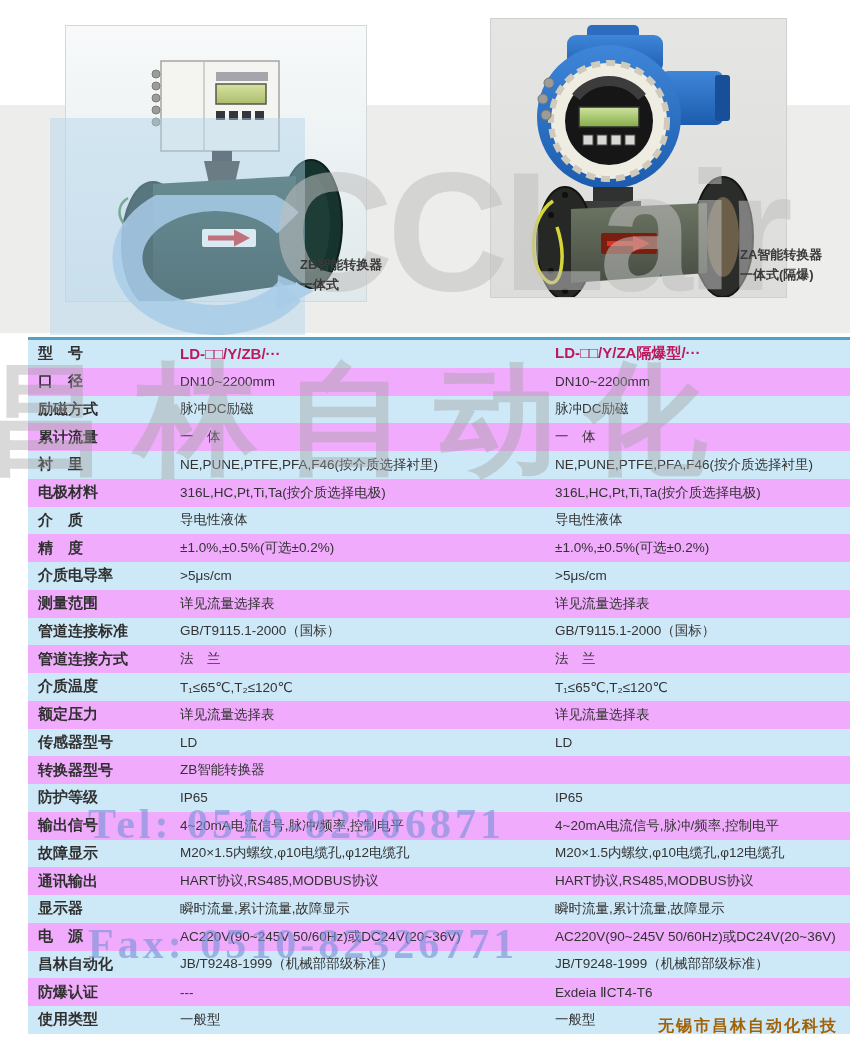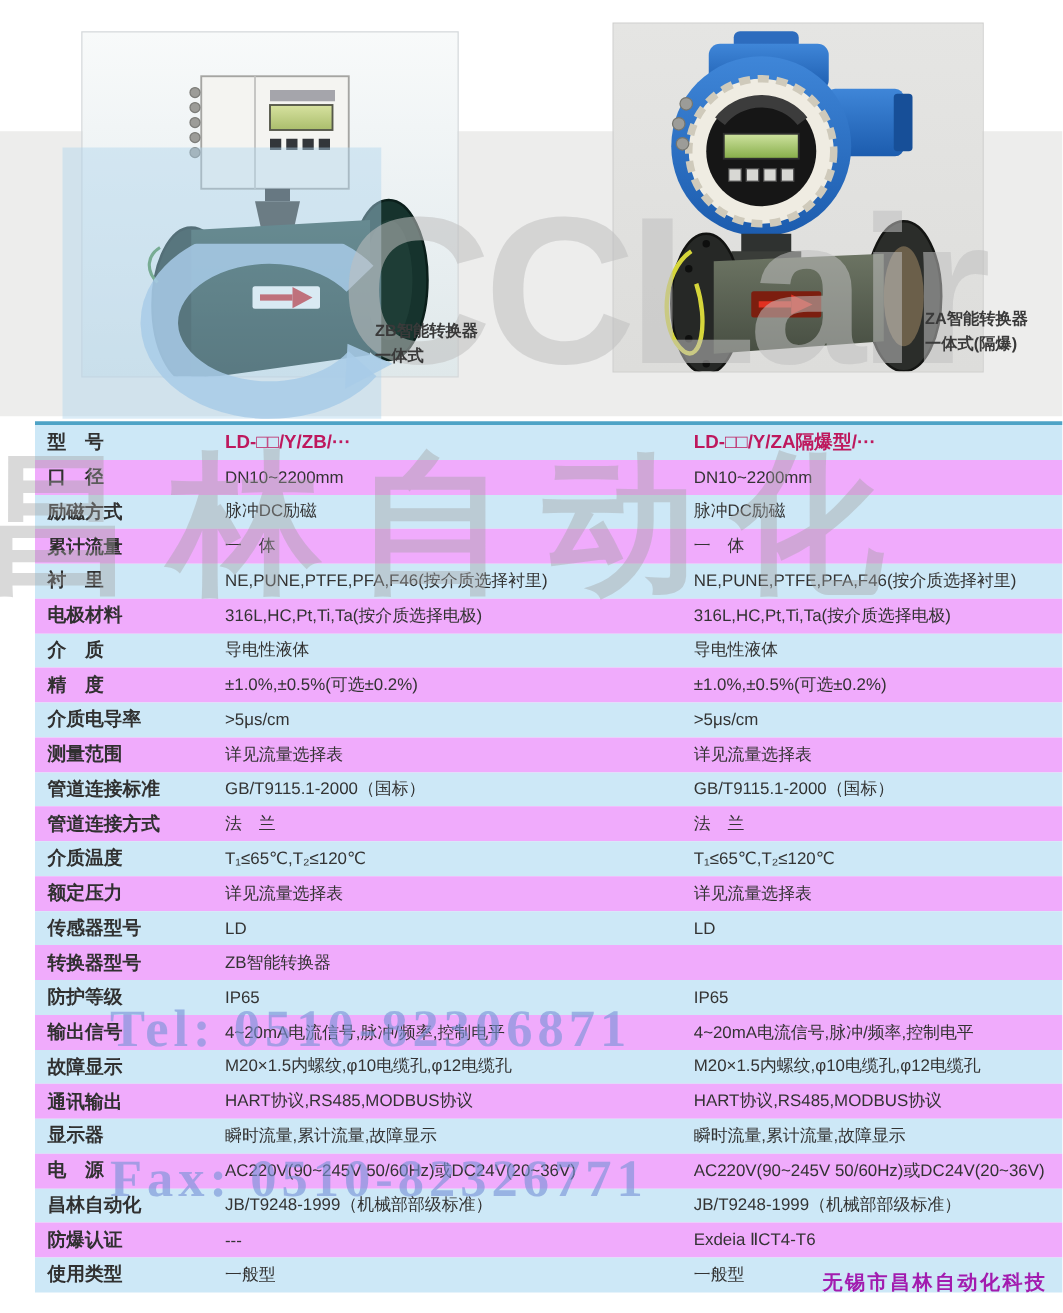--- a/index.html
+++ b/index.html
@@ -54,21 +54,21 @@
   .row{display:flex;align-items:center;height:27.75px;background:#f0abfc;}
   .row.alt{background:#cde8f7;}
   .cell{white-space:nowrap;overflow:hidden;}
   .cell.label{width:142px;padding-left:10px;font-size:15px;font-weight:700;color:#303030;flex:0 0 auto;}
   .cell.v1{width:375px;font-size:13.5px;color:#333;flex:0 0 auto;}
   .cell.v2{flex:1 1 auto;font-size:13.5px;color:#333;}
   .row.hdr .cell.v1,.row.hdr .cell.v2{font-size:15px;font-weight:700;color:#be185d;}
   
   .footer{
     position:absolute;right:12px;top:1016px;z-index:8;
-    font-size:16px;font-weight:700;color:#a21caf;letter-spacing:2px;white-space:nowrap;
+    font-size:16px;font-weight:700;color:#a16207;letter-spacing:2px;white-space:nowrap;
   }
 </style>
 </head>
 <body>
 
 <div class="top-band"></div>
 
 <div class="photo photo-left">
   <svg viewBox="0 0 300 275">
     <defs>

